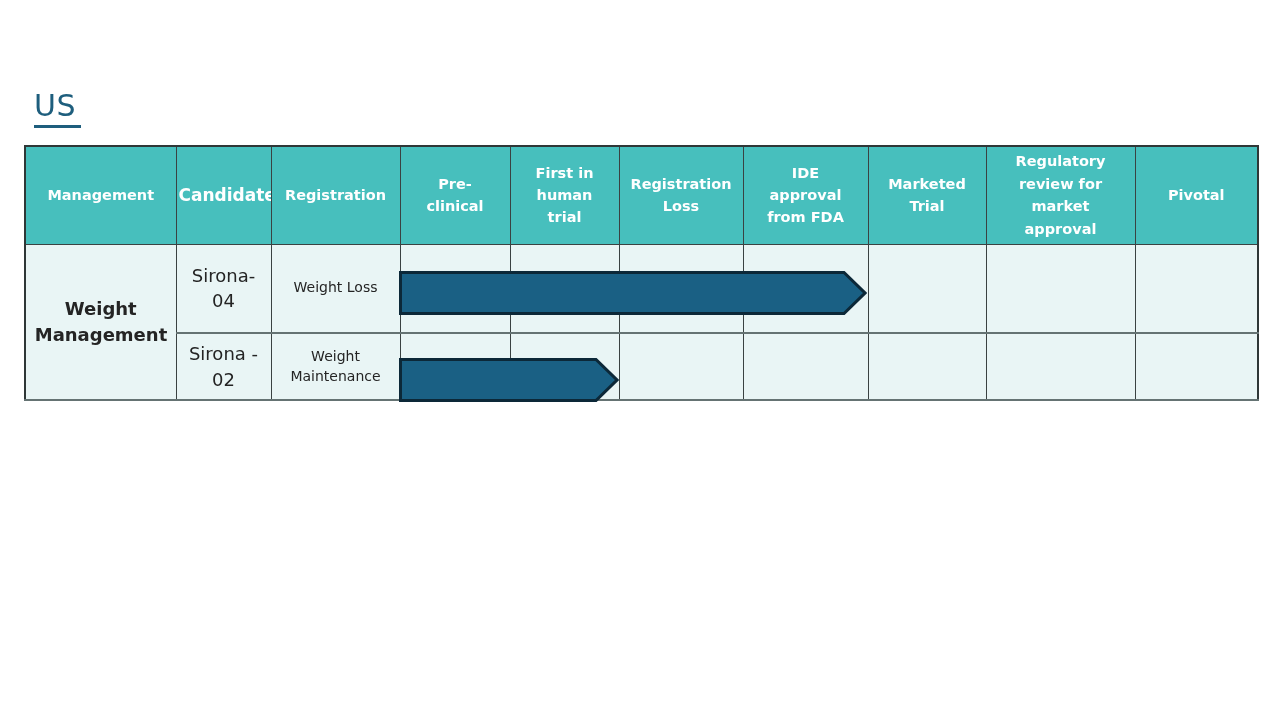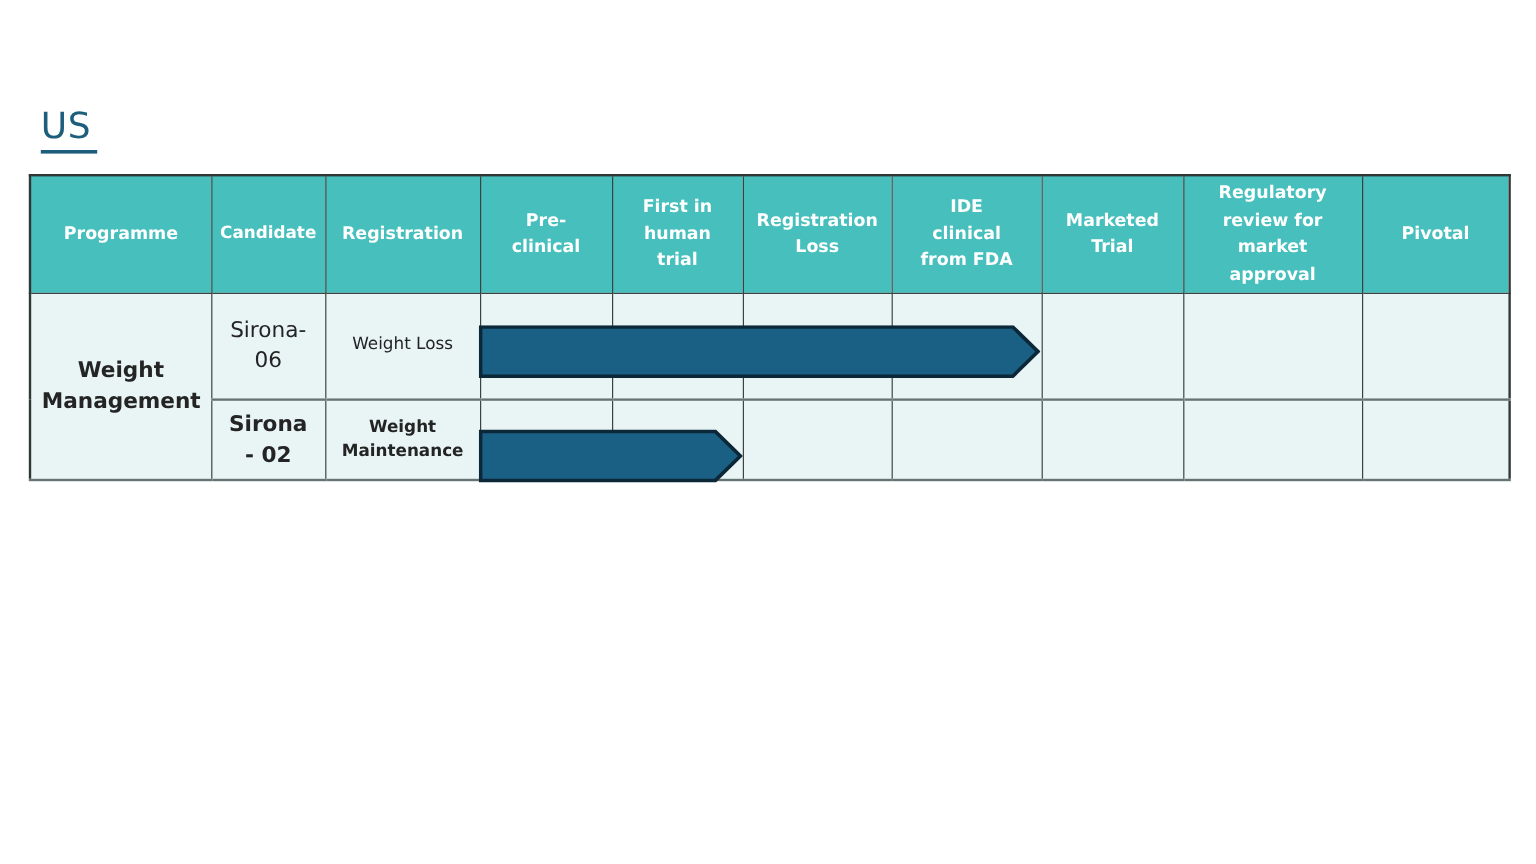--- a/index.html
+++ b/index.html
@@ -35,30 +35,30 @@
   }
   .pipeline th, .pipeline td {
     border: 1px solid #3a4242;
     text-align: center;
     vertical-align: middle;
     padding: 2px;
     overflow: hidden;
   }
   .pipeline thead tr { height: 98px; }
   .pipeline tr.data-row-1 { height: 89px; }
-  .pipeline tr.data-row-2 { height: 67px; font-weight: bold; }
+  .pipeline tr.data-row-2 { height: 67px; }
   .pipeline th {
     background: #47bfbd;
     color: #ffffff;
     font-weight: bold;
     font-size: 14.5px;
     line-height: 1.55;
     white-space: pre-line;
   }
-  .pipeline th.candidate-col { font-size: 14px; }
+  .pipeline th.candidate-col { font-size: 17px; }
   .pipeline td {
     background: #e9f5f5;
     color: #242424;
   }
   tr.data-row-1 td { border-bottom: 2px solid #657373; }
   tr.data-row-2 td { border-bottom: 2px solid #657373; }
   td.programme-cell { font-size: 18px; line-height: 1.45; font-weight: bold; }
   td.candidate-cell { font-size: 18px; line-height: 1.4; }
   td.description-cell { font-size: 14px; line-height: 1.4; }
   .wrap-narrow { display: inline-block; max-width: 78px; }
@@ -82,46 +82,46 @@
       <col style="width:110px">
         <col style="width:109px">
         <col style="width:124px">
       <col style="width:125px">
         <col style="width:118px">
         <col style="width:149px">
       <col style="width:123px">
     </colgroup>
     <thead>
       <tr>
-        <th>Programme</th>
+        <th>Management</th>
         <th class="candidate-col">Candidate</th>
         <th>Registration</th>
         <th>Pre-
 clinical</th>
         <th>First in
 human
 trial</th>
         <th>Registration
 Loss</th>
         <th>IDE
-clinical
+approval
 from FDA</th>
         <th>Marketed
 Trial</th>
         <th>Regulatory
 review for
 market
 approval</th>
         <th>Pivotal</th>
       </tr>
     </thead>
     <tbody>
       <tr class="data-row-1">
         <td class="programme-cell" rowspan="2"><span class="wrap-programme">Weight Management</span></td>
-        <td class="candidate-cell"><span class="wrap-narrow">Sirona-06</span></td>
+        <td class="candidate-cell"><span class="wrap-narrow">Sirona-04</span></td>
         <td class="description-cell"><span class="wrap-mid">Weight Loss</span></td>
         <td></td>
         <td></td>
         <td></td>
         <td></td>
         <td></td>
         <td></td>
         <td></td>
       </tr>
       <tr class="data-row-2">

